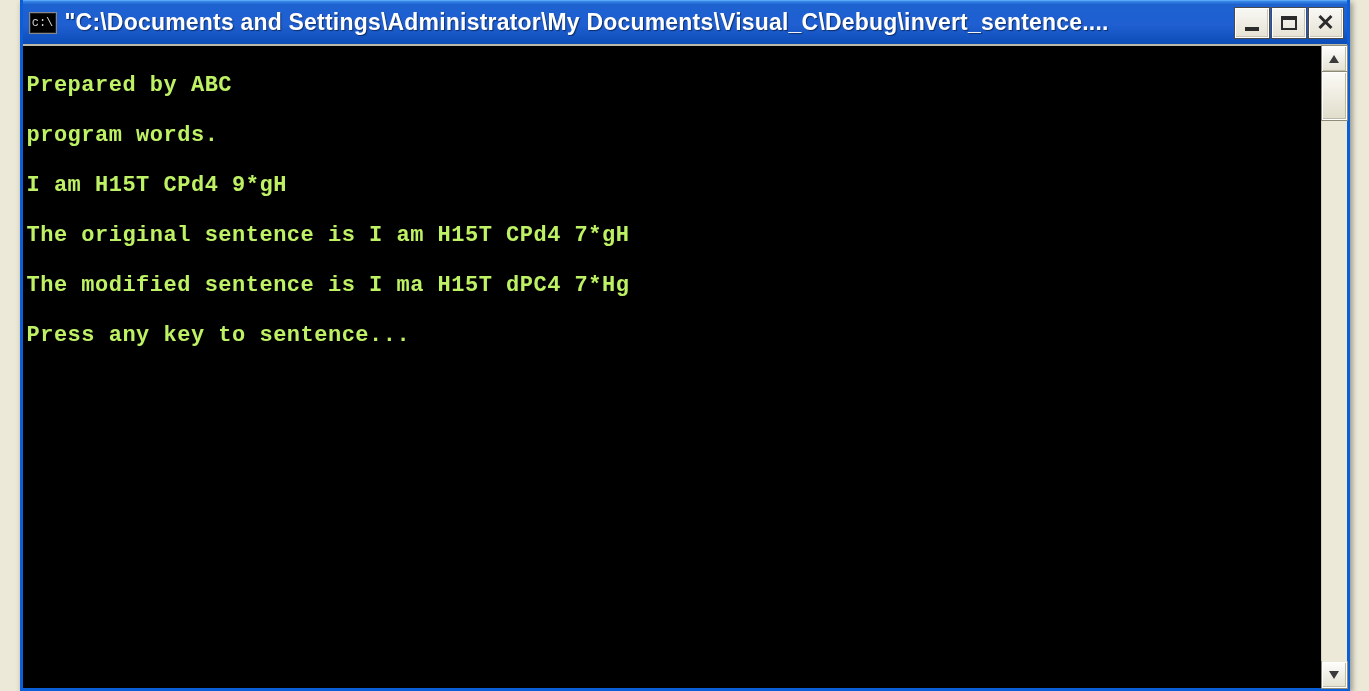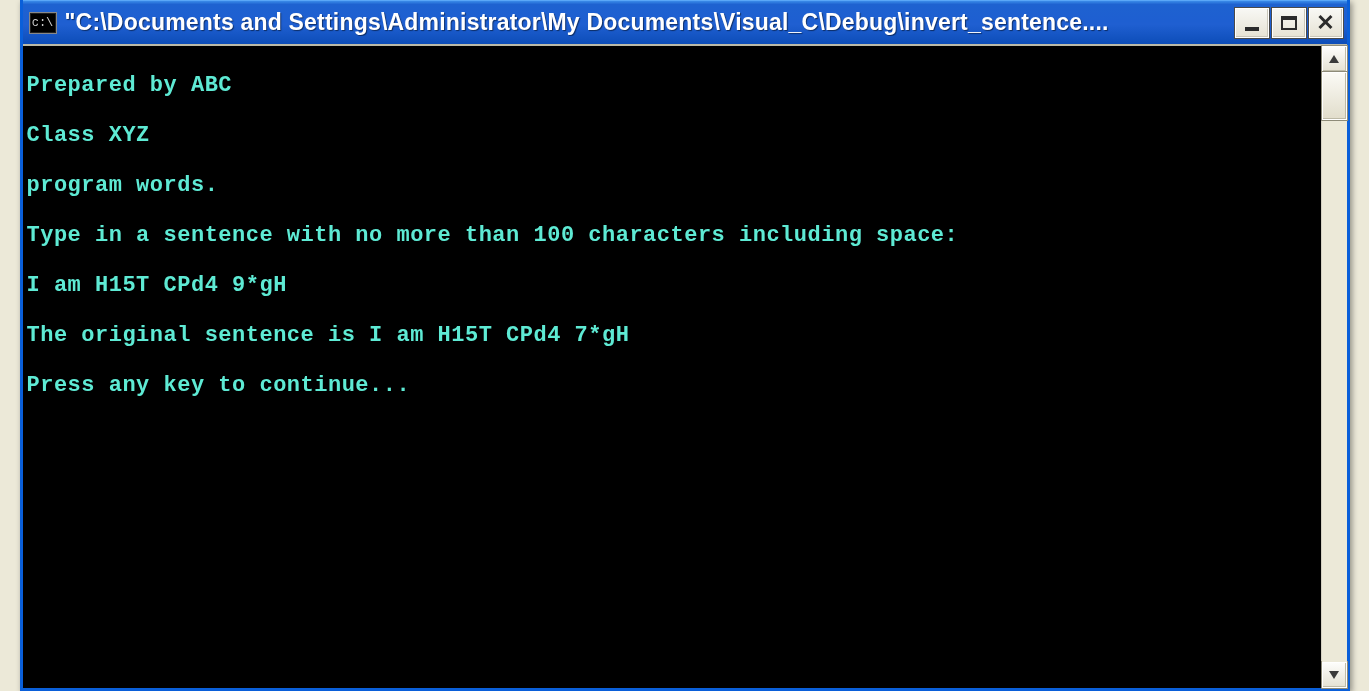--- a/index.html
+++ b/index.html
@@ -97,21 +97,21 @@
     }
     .client-area {
       flex: 1;
       display: flex;
       background: #ece9d8;
       border-top: 2px solid #bcbaa7;
     }
     .console {
       flex: 1;
       background: #000;
-      color: #5eead4;
+      color: #bef264;
       font-family: "Lucida Console", "Courier New", monospace;
       font-size: 22px;
       line-height: 25px;
       padding: 2px 0 0 4px;
       white-space: pre;
       overflow: hidden;
       font-weight: bold;
       letter-spacing: 0.5px;
     }
     .console .line {
@@ -168,26 +168,25 @@
         <span class="max-box"></span>
       </button>
       <button title="Close">
         <span>✕</span>
       </button>
     </div>
   </div>
   <div class="client-area">
     <div class="console">
 <span class="line">Prepared by ABC</span>
-<span class="line">Class XYZ</span>
 <span class="line">program words.</span>
-<span class="line">Type in a sentence with no more than 100 characters including space:</span>
 <span class="line">I am H15T CPd4 9*gH</span>
 <span class="line">The original sentence is I am H15T CPd4 7*gH</span>
-<span class="line">Press any key to continue...</span>
+<span class="line">The modified sentence is I ma H15T dPC4 7*Hg</span>
+<span class="line">Press any key to sentence...</span>
     </div>
     <div class="scrollbar">
       <div class="sb-btn" title="Scroll up">
         <svg width="10" height="8" viewBox="0 0 10 8">
             <polygon points="5,0 10,8 0,8" fill="#3b3b3b"></polygon>
           </svg>
       </div>
       <div class="sb-track">
         <div class="sb-thumb"></div>
       </div>

